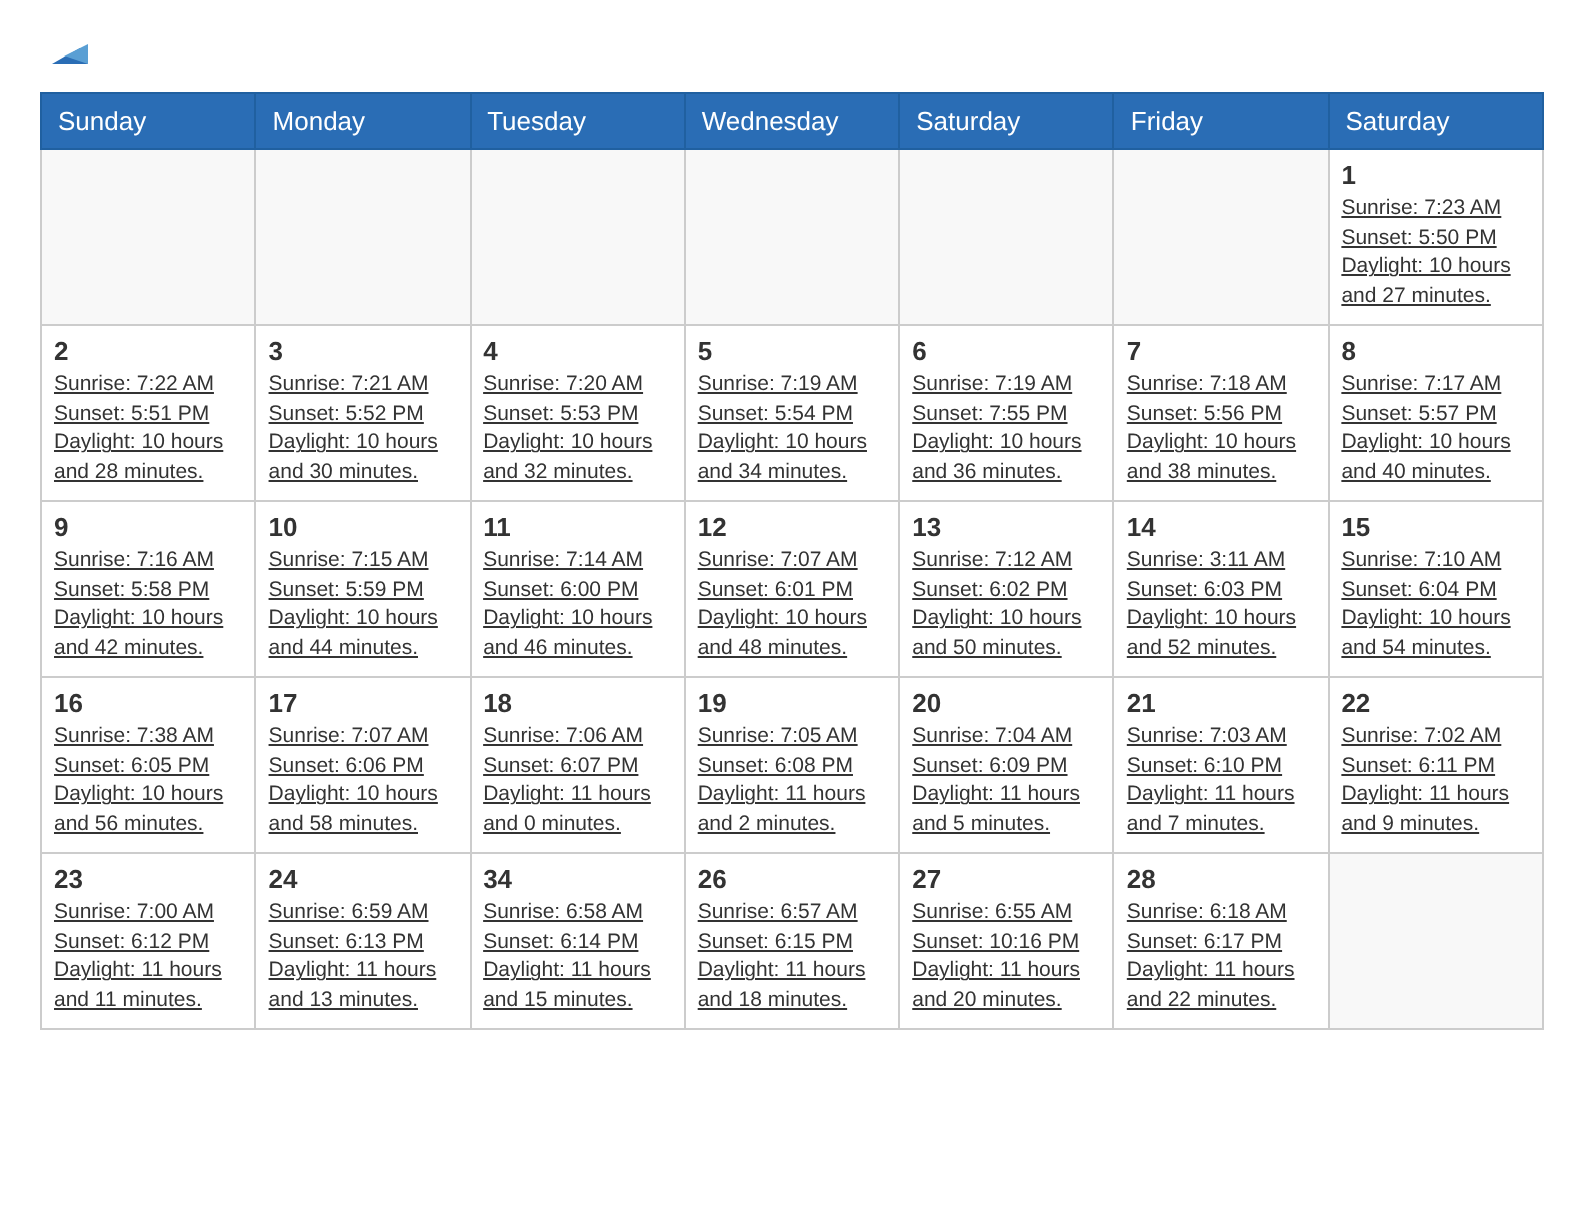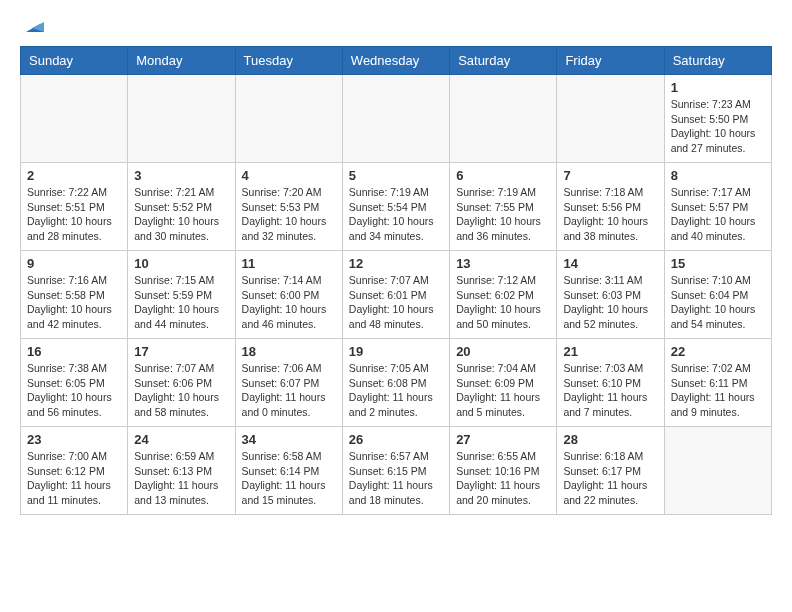--- a/index.html
+++ b/index.html
@@ -88,20 +88,21 @@
     .day-number {
       font-size: 13px;
       font-weight: bold;
       display: block;
       margin-bottom: 2px;
     }
     .day-info {
       font-size: 10.5px;
       color: #333;
       line-height: 1.4;
+      text-decoration: underline;
     }
     .week-row td {
       height: 88px;
     }
   </style>
 </head>
 <body>
 
 <div class="page">
   <div class="header">

